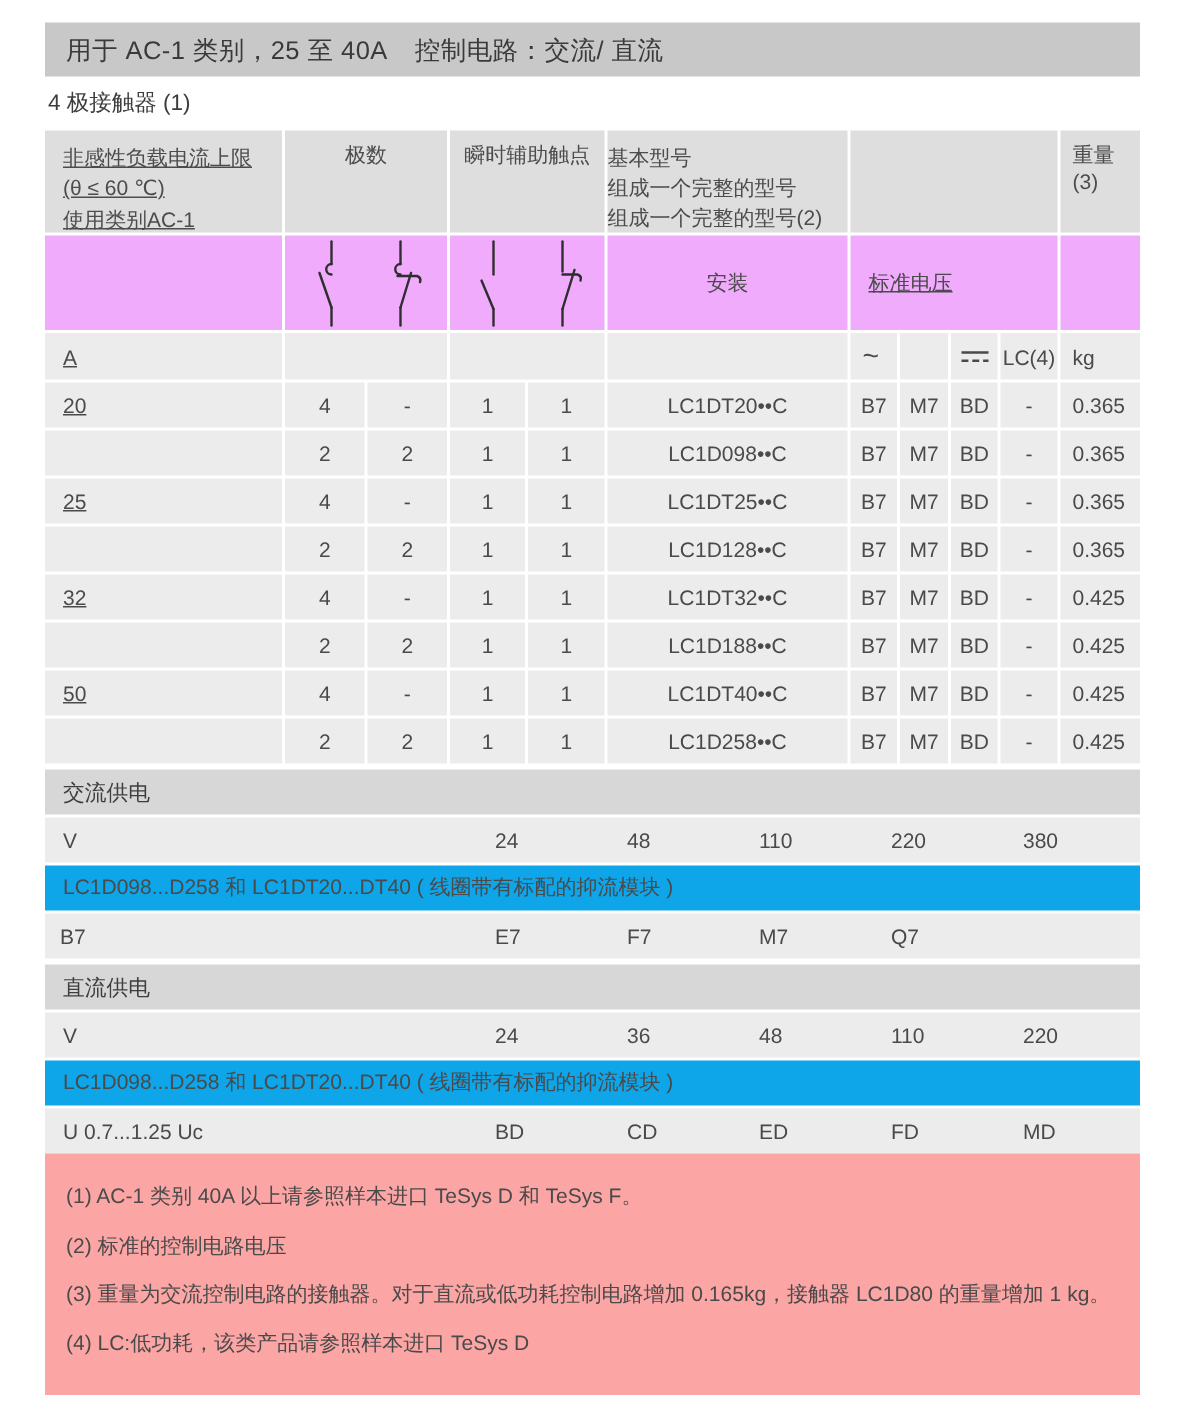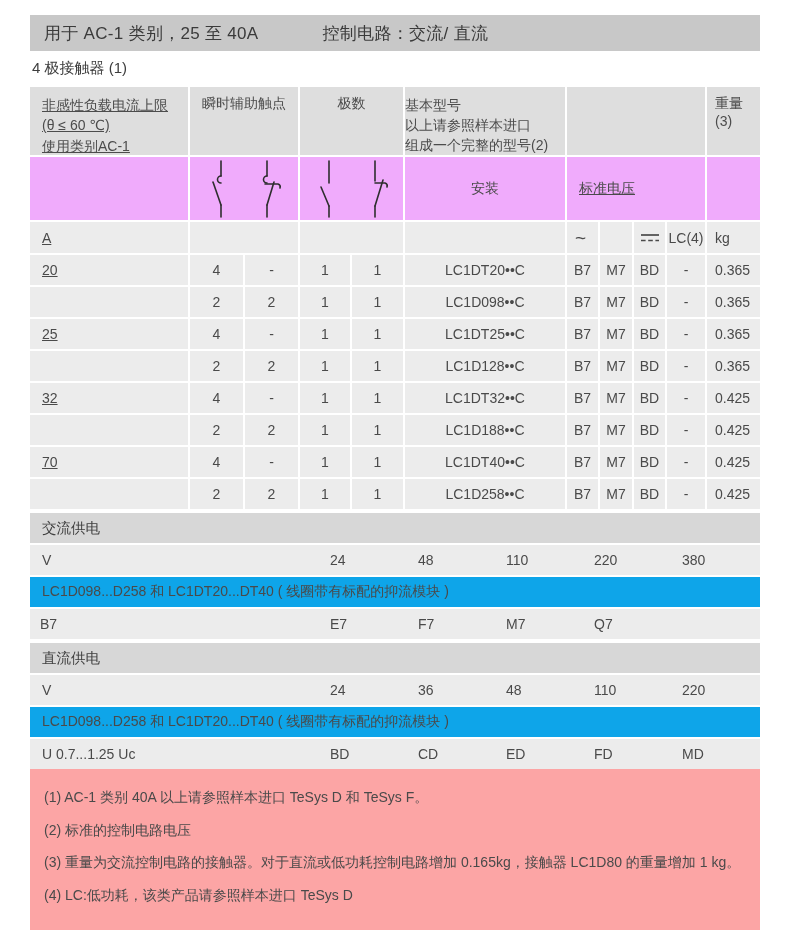--- a/index.html
+++ b/index.html
@@ -7,21 +7,21 @@
   body {
     width:790px; height:942px;
     font-family:"Liberation Sans","DejaVu Sans",sans-serif;
     color:#4a4a4a; overflow:hidden;
   }
   .page { width:790px; height:942px; padding:15px 30px 0 30px; }
 
   
   .title-bar {
     background:#c8c8c8; color:#3a3a3a; height:36px;
-    display:flex; align-items:center; gap:64px;
+    display:flex; align-items:center; gap:18px;
     padding:0 14px; font-size:17px; letter-spacing:0.3px;
   }
   .sub-heading { font-size:15px; color:#3d3d3d; padding:8px 2px 9px 2px; }
 
   
   .tbl {
     display:grid;
     grid-template-columns:158px 53px 53px 50px 51px 160px 31px 32px 31px 38px 53px;
     grid-template-rows:68px 63px 31px repeat(8,30px);
     gap:2px; background:#ffffff; font-size:14px;
@@ -73,25 +73,25 @@
 
   <div class="sub-heading">4 极接触器 (1)</div>
 
   <div class="tbl" id="tbl">
 
     <div class="cell hdr left lines hdr-top" style="display:flex;align-items:flex-start;flex-direction:column;">
       <span>非感性负载电流上限</span>
       <span>(θ ≤ 60 ℃)</span>
       <span>使用类别AC-1</span>
     </div>
+    <div class="cell hdr s2 hdr-top">极数</div>
     <div class="cell hdr s2 hdr-top">瞬时辅助触点</div>
-    <div class="cell hdr s2 hdr-top">极数</div>
     <div class="cell hdr lines-c hdr-top">
       <span>基本型号</span>
-      <span>以上请参照样本进口</span>
+      <span>组成一个完整的型号</span>
       <span>组成一个完整的型号(2)</span>
     </div>
     <div class="cell hdr s4"></div>
     <div class="cell hdr left8 hdr-top">重量(3)</div>
 
     <div class="cell sym"></div>
     <div class="cell sym s2 symcell">
       <svg class="contact" width="32" height="58" viewBox="0 0 32 58" fill="none" stroke="#2e2e2e" stroke-width="1.6" stroke-linecap="round">
         <path d="M17 1 V16"></path>
         <path d="M17 16 a3.5 3.5 0 1 0 0 7"></path>
@@ -203,21 +203,21 @@
     <div class="cell">2</div>
     <div class="cell">1</div>
     <div class="cell">1</div>
     <div class="cell">LC1D188••C</div>
     <div class="cell">B7</div>
     <div class="cell">M7</div>
     <div class="cell">BD</div>
     <div class="cell">-</div>
     <div class="cell left8">0.425</div>
 
-    <div class="cell left">70</div>
+    <div class="cell left">50</div>
     <div class="cell">4</div>
     <div class="cell">-</div>
     <div class="cell">1</div>
     <div class="cell">1</div>
     <div class="cell">LC1DT40••C</div>
     <div class="cell">B7</div>
     <div class="cell">M7</div>
     <div class="cell">BD</div>
     <div class="cell">-</div>
     <div class="cell left8">0.425</div>

